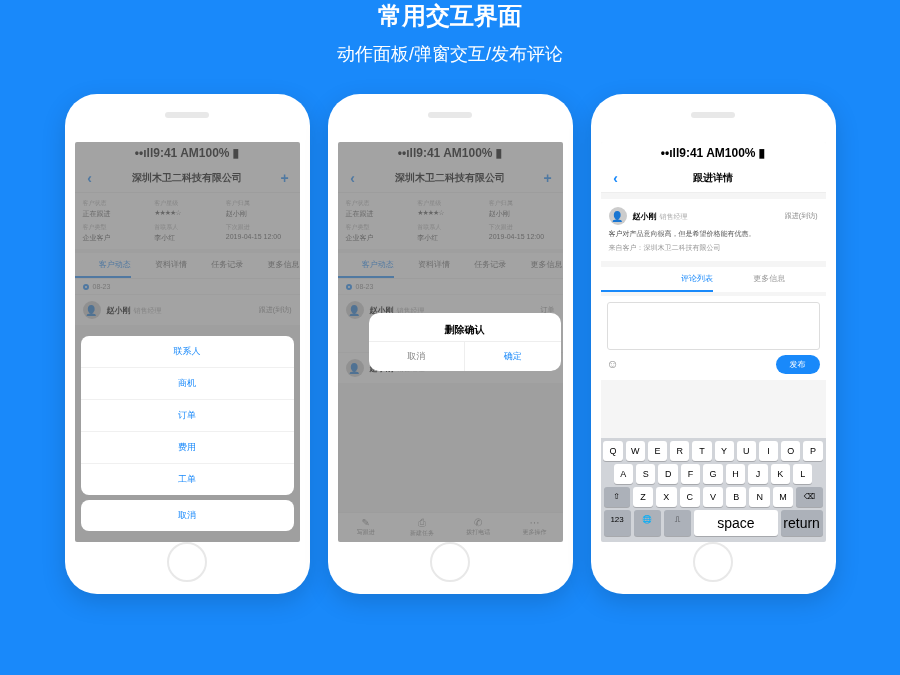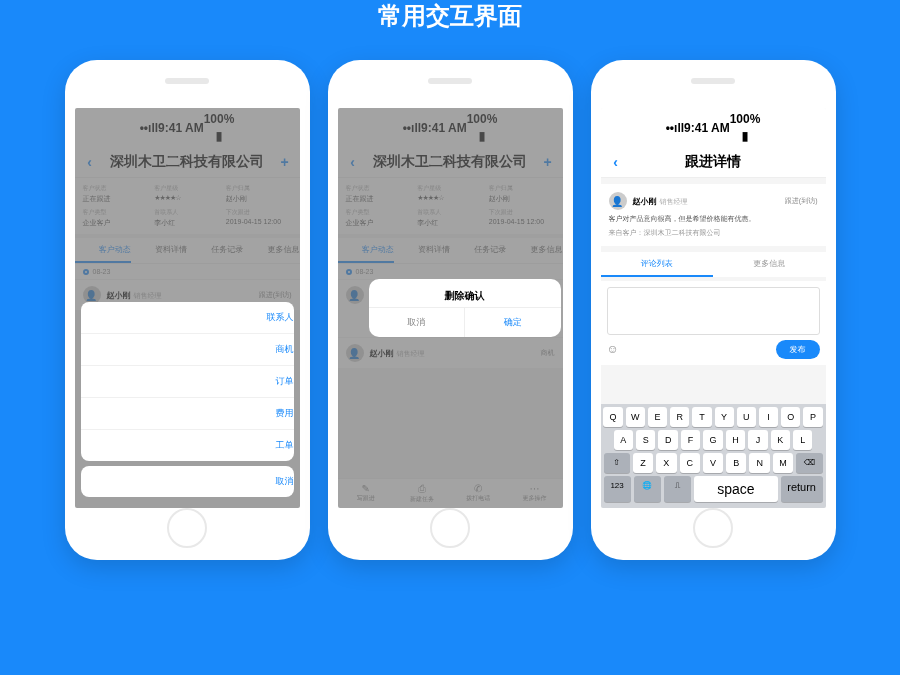--- a/index.html
+++ b/index.html
@@ -6,23 +6,23 @@
 body { width: 900px; height: 675px; background: #1989fa; overflow: hidden; position: relative; }
 .header { text-align: center; color: #fff; }
 .header h1 { font-size: 24px; font-weight: 700; margin-bottom: 10px; }
 .header h2 { font-size: 18px; font-weight: 400; }
 .phones { display: flex; justify-content: center; gap: 18px; margin-top: 28px; }
 .phone { width: 245px; height: 500px; background: #fff; border-radius: 32px; padding: 48px 10px 52px 10px; position: relative; box-shadow: 0 8px 24px rgba(0,0,0,0.15); }
 .phone::before { content: ""; position: absolute; top: 18px; left: 50%; transform: translateX(-50%); width: 44px; height: 6px; background: #e8e8e8; border-radius: 3px; }
 .phone::after { content: ""; position: absolute; bottom: 12px; left: 50%; transform: translateX(-50%); width: 36px; height: 36px; border: 2px solid #e8e8e8; border-radius: 50%; }
 .screen { width: 100%; height: 100%; background: #f5f5f5; border-radius: 2px; overflow: hidden; position: relative; font-size: 8px; }
 .status-bar { display: flex; justify-content: center; align-items: center; padding: 4px 8px; font-size: 12px; font-weight: 600; background: #fff; }
-.status-bar .right { display: flex; gap: 3px; align-items: center; flex-direction: column; }
+.status-bar .right { display: flex; gap: 3px; align-items: center; }
 .nav { display: flex; align-items: center; justify-content: space-between; background: #fff; padding: 6px 8px; border-bottom: 1px solid #eee; }
-.nav-title { font-weight: 700; font-size: 14px; }
+.nav-title { font-weight: 700; font-size: 10px; }
 .nav-back, .nav-add { color: #1989fa; font-size: 14px; font-weight: 700; width: 14px; text-align: center; }
 
 .info-grid { display: grid; grid-template-columns: 1fr 1fr 1fr; background: #fff; padding: 6px 8px; gap: 4px 6px; font-size: 7px; color: #888; }
 .info-cell .lbl { color: #aaa; font-size: 6px; margin-bottom: 1px; }
 .info-cell .val { color: #555; font-size: 7px; }
 .stars { color: #333; letter-spacing: -1px; font-size: 8px; }
 
 .tabs { display: flex; background: #fff; border-bottom: 1px solid #eee; margin-top: 4px; }
 .tab { flex: 1; text-align: right; padding: 6px 0; font-size: 8px; color: #666; }
 .tab.active { color: #1989fa; border-bottom: 2px solid #1989fa; }
@@ -34,21 +34,21 @@
 .avatar { width: 18px; height: 18px; background: #ccc; border-radius: 50%; display: flex; align-items: center; justify-content: center; color: #fff; font-size: 10px; }
 .feed-name { font-size: 8px; font-weight: 600; }
 .feed-role { font-size: 7px; color: #aaa; margin-left: 3px; font-weight: 400; }
 .feed-tag { margin-left: auto; font-size: 7px; color: #888; }
 .feed-body { font-size: 7px; color: #666; padding: 0 8px 4px 32px; }
 .feed-time { font-size: 6px; color: #bbb; padding: 0 8px 6px 32px; display: flex; align-items: center; gap: 2px; }
 
 .overlay { position: absolute; inset: 0; background: rgba(0,0,0,0.35); display: flex; flex-direction: column; justify-content: flex-end; }
 .sheet { background: transparent; padding: 6px; }
 .sheet-group { background: #fff; border-radius: 8px; overflow: hidden; margin-bottom: 5px; }
-.sheet-item { text-align: right; padding: 9px 0; font-size: 9px; color: #1989fa; border-bottom: 1px solid #f0f0f0; }
+.sheet-item { text-align: center; padding: 9px 0; font-size: 9px; color: #1989fa; border-bottom: 1px solid #f0f0f0; }
 .sheet-item:last-child { border-bottom: none; }
 
 .dialog-overlay { position: absolute; inset: 0; background: rgba(0,0,0,0.35); display: flex; align-items: center; justify-content: center; }
 .dialog { background: #fff; border-radius: 10px; width: 192px; overflow: hidden; margin-left: 29px; }
 .dialog-title { text-align: center; font-weight: 700; font-size: 10px; padding: 10px 8px 4px; }
 .dialog-msg { text-align: center; font-size: 8px; color: #777; padding: 0 8px 10px; }
 .dialog-btns { display: flex; border-top: 1px solid #eee; }
 .dialog-btn { flex: 1; text-align: center; padding: 8px 0; font-size: 9px; }
 .dialog-btn.cancel { color: #888; border-right: 1px solid #eee; }
 .dialog-btn.ok { color: #1989fa; }
@@ -57,41 +57,42 @@
 .tool-item { flex: 1; text-align: center; padding: 4px 0; font-size: 6px; color: #888; }
 .tool-icon { font-size: 10px; color: #888; }
 
 .comment-card { background: #fff; margin: 6px 0; padding: 8px; }
 .comment-head { display: flex; align-items: center; gap: 6px; }
 .comment-text { font-size: 7px; color: #555; margin-top: 4px; line-height: 1.4; }
 .comment-src { font-size: 7px; color: #999; margin-top: 4px; }
 
 .sub-tabs { display: flex; background: #fff; }
 .sub-tab { flex: 1; text-align: center; padding: 6px 0; font-size: 8px; color: #999; }
-.sub-tab.active { color: #1989fa; border-bottom: 2px solid #1989fa; }
+.sub-tab.active { color: #1989fa; border-bottom: 2px solid #1989fa; text-align: right; }
 
 .compose { background: #fff; margin-top: 4px; padding: 6px; }
 .compose-box { border: 1px solid #ddd; border-radius: 3px; height: 48px; background: #fff; }
 .compose-bar { display: flex; align-items: center; justify-content: space-between; margin-top: 5px; }
 .emoji { font-size: 12px; color: #888; }
 .publish { background: #1989fa; color: #fff; border-radius: 12px; padding: 4px 14px; font-size: 8px; }
 
 .keyboard { background: #d1d4d9; padding: 3px; position: absolute; bottom: 0; left: 0; right: 0; }
 .krow { display: flex; gap: 3px; justify-content: center; margin-bottom: 3px; }
 .key { background: #fff; border-radius: 3px; flex: 1; text-align: center; padding: 5px 0; font-size: 9px; box-shadow: 0 1px 0 rgba(0,0,0,0.2); }
 .key.fn { background: #acb1b9; flex: 1.3; font-size: 8px; }
 .key.space { flex: 4; font-size: 14px; }
-.key.ret { flex: 2; background: #acb1b9; font-size: 11px; }
+.key.ret { flex: 2; background: #acb1b9; font-size: 14px; }
 .dimmed { opacity: 0.55; pointer-events: none; }
 </style>
 </head>
 <body>
 
 <div class="header">
   <h1>常用交互界面</h1>
+  <h2>动作面板/弹窗交互/发布评论</h2>
 </div>
 
 <div class="phones">
 
   <div class="phone">
     <div class="screen">
       <div class="dimmed">
         <div class="status-bar">
           <span>••ıll</span>
           <span>9:41 AM</span>

